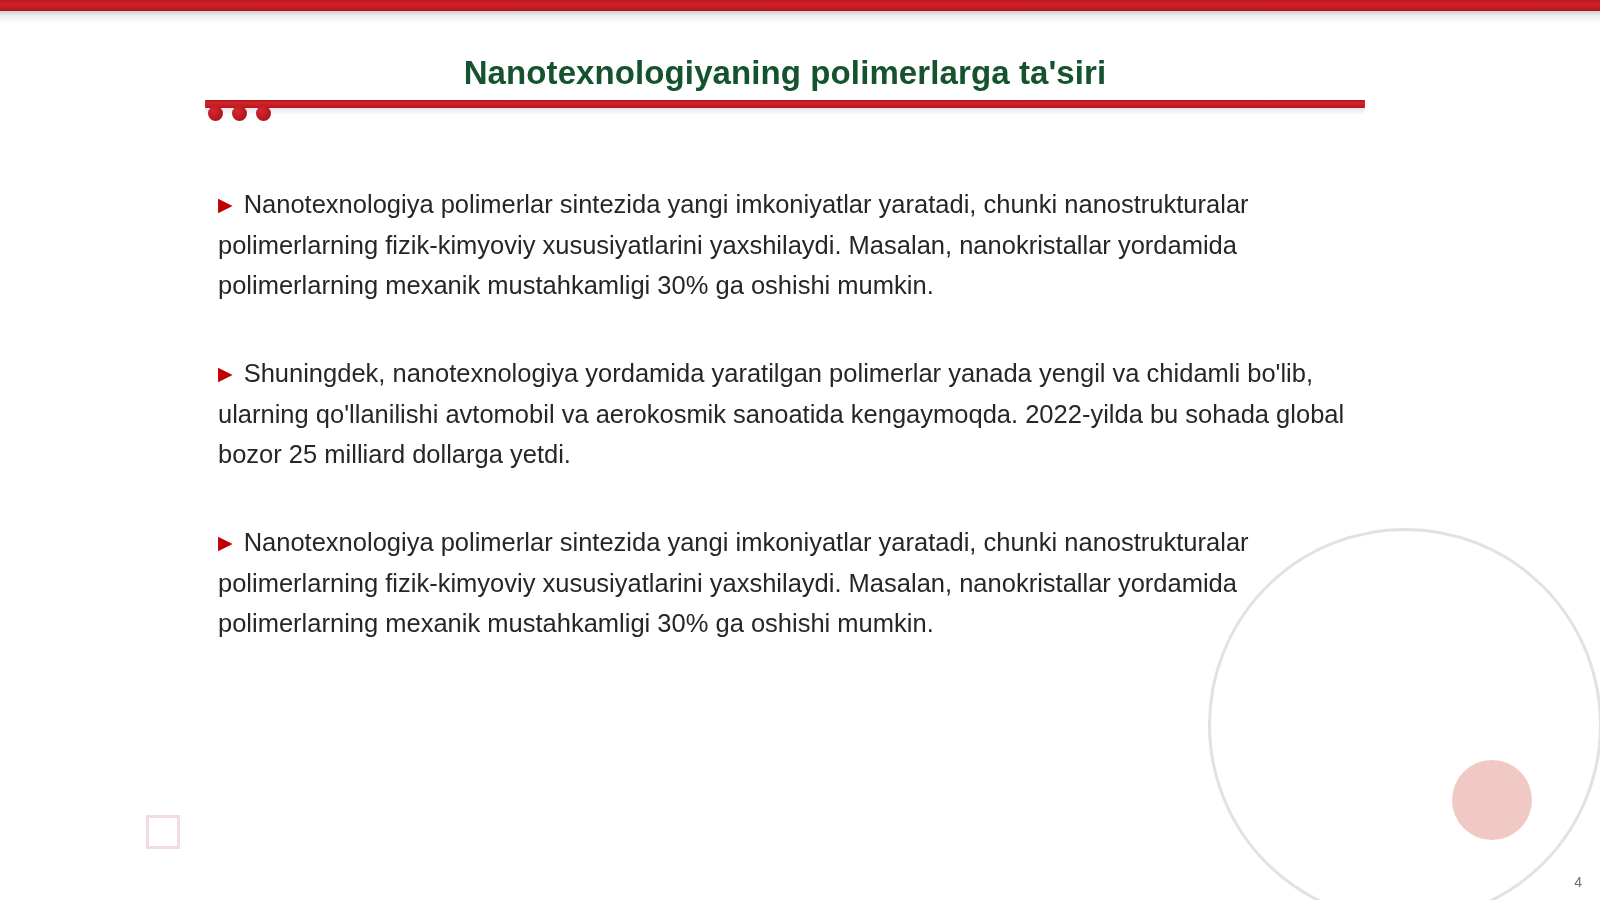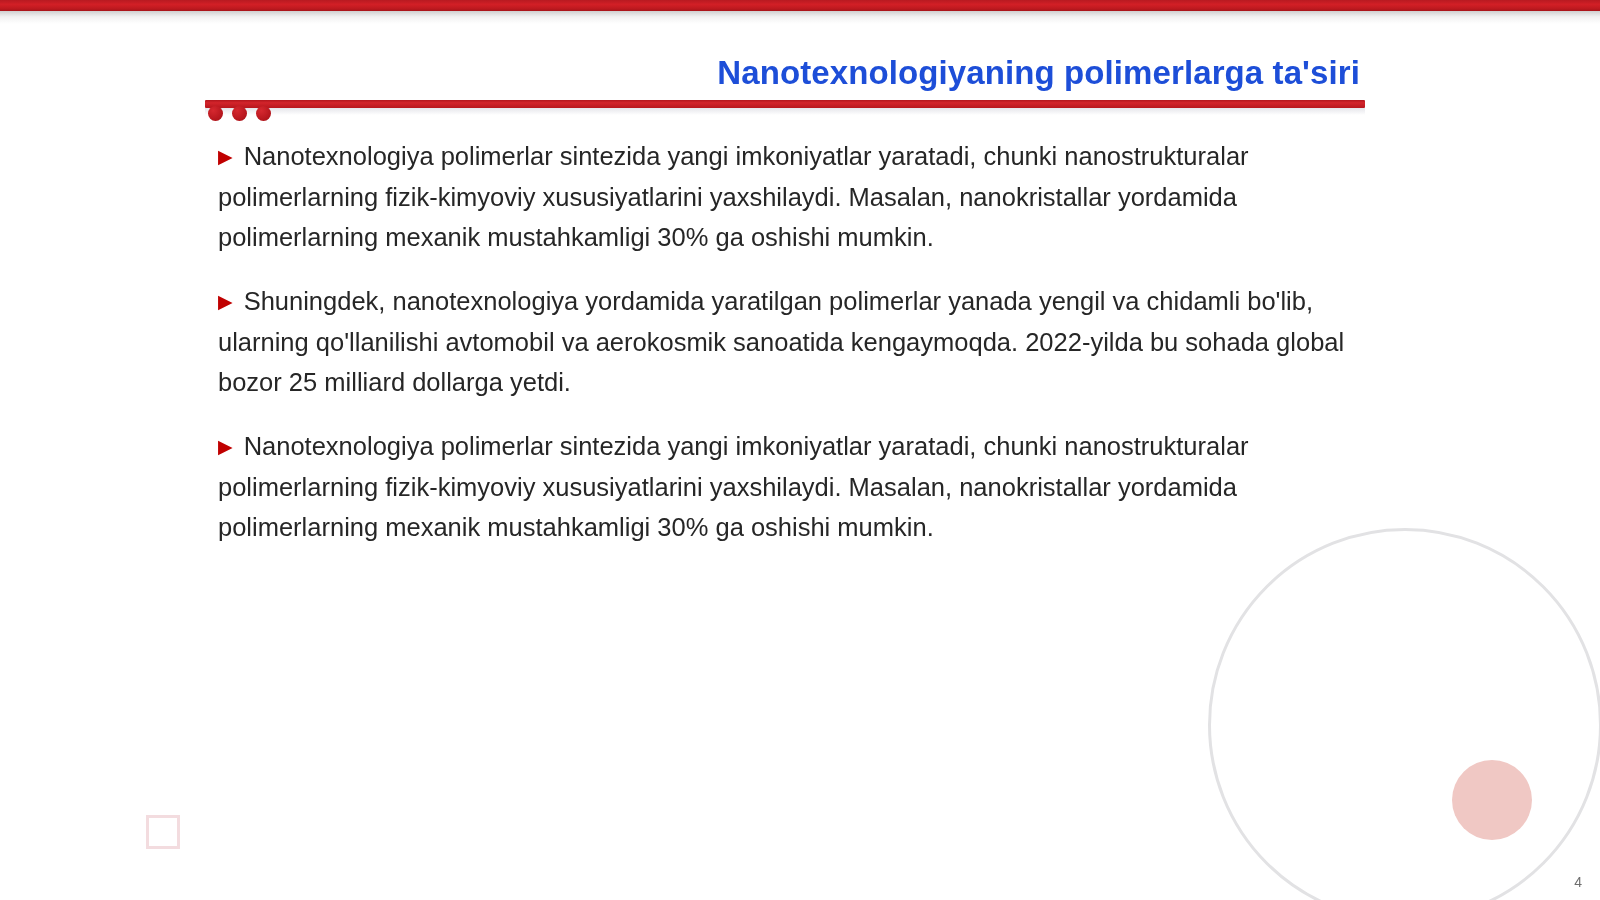--- a/index.html
+++ b/index.html
@@ -73,24 +73,24 @@
     border: 3px solid #f3dcdf;
     z-index: 1;
   }
 
   
   .title {
     position: absolute;
     top: 54px;
     left: 210px;
     width: 1150px;
-    text-align: right;
+    text-align: center;
     font-size: 33px;
     font-weight: bold;
-    color: #1d4ed8;
+    color: #14532d;
     letter-spacing: 0.1px;
     z-index: 4;
     white-space: nowrap;
   }
 
   
   .rule-wrap {
     position: absolute;
     left: 205px;
     top: 100px;
@@ -134,20 +134,21 @@
     z-index: 3;
   }
 
   .para {
     position: relative;
     font-size: 25.5px;
     line-height: 40px;
     color: #2a2a2a;
     margin-bottom: 24px;
     text-indent: 0;
+    margin-top: 48px;
   }
   .para:last-child { margin-bottom: 0; }
 
   .bullet-glyph {
     display: inline-block;
     color: #c00000;
     font-size: 19px;
     line-height: 40px;
     vertical-align: 2px;
     margin-right: 11px;

